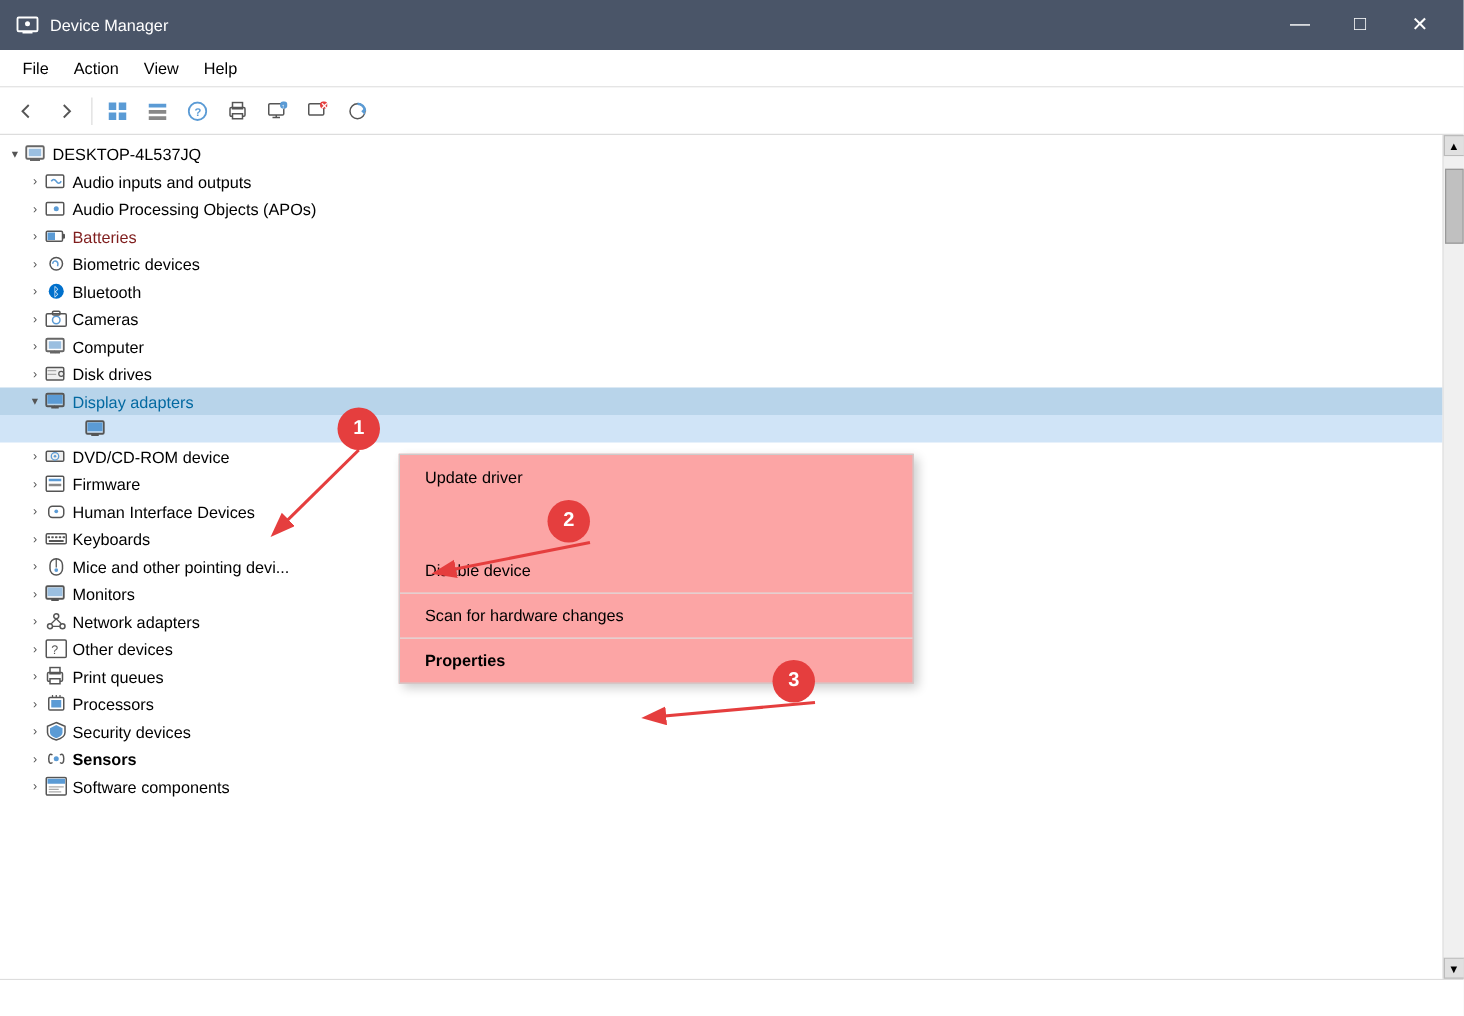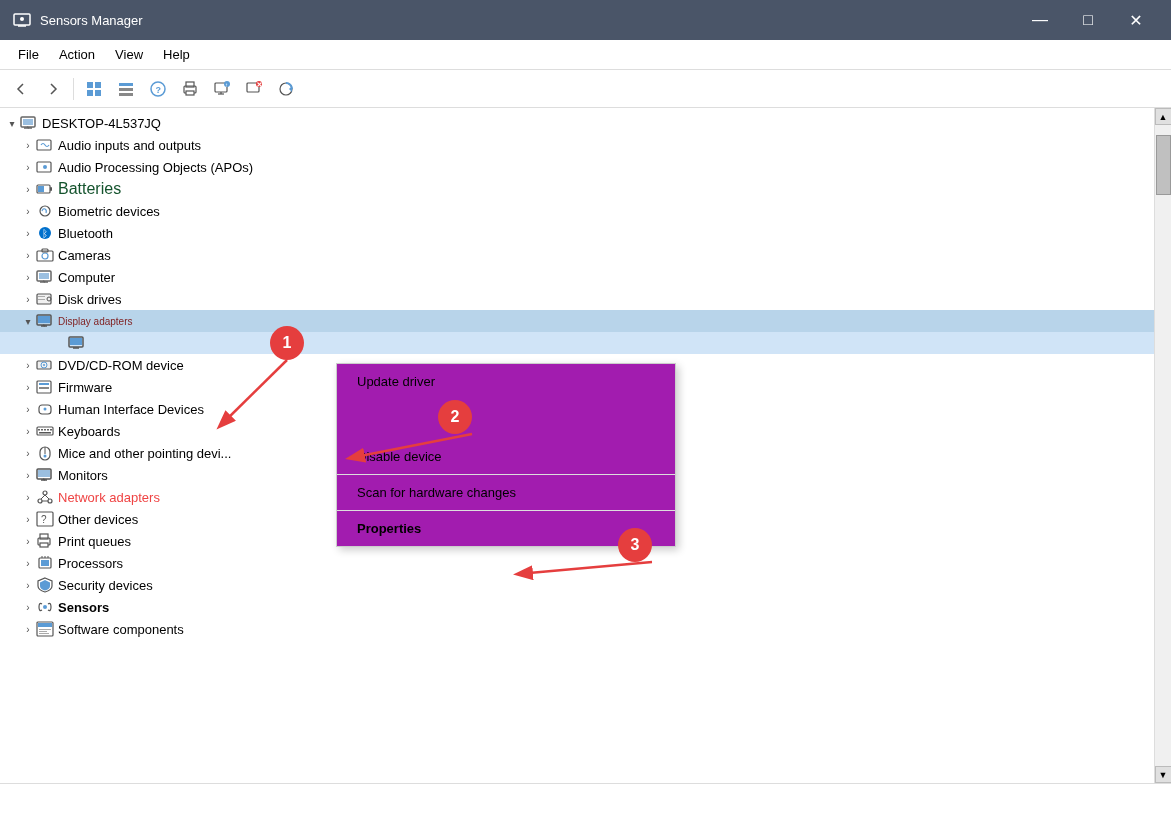--- a/index.html
+++ b/index.html
@@ -144,23 +144,23 @@
     }
     .tree-label { font-size: 13px; color: #000; }
 
     
     .indent-0 { padding-left: 4px; }
 
     
     .context-menu {
       position: absolute;
       top: 255px;
-      left: 336px;
-      width: 340px;
-      background: #a21caf;
+      left: 319px;
+      width: 412px;
+      background: #fca5a5;
       border: 1px solid #ccc;
       box-shadow: 3px 3px 8px rgba(0,0,0,0.2);
       z-index: 100;
       padding: 4px 0;
     }
 
     
     .annotation {
       position: absolute;
       z-index: 200;
@@ -186,21 +186,21 @@
 <body>
 
 <div class="title-bar">
   <span class="title-bar-icon">
     <svg width="20" height="20" viewBox="0 0 20 20">
       <rect x="2" y="4" width="16" height="11" rx="1" fill="none" stroke="white" stroke-width="1.5"></rect>
       <line x1="6" y1="16" x2="14" y2="16" stroke="white" stroke-width="1.5"></line>
       <circle cx="10" cy="9" r="2" fill="white"></circle>
     </svg>
   </span>
-  <span class="title-bar-title">Sensors Manager</span>
+  <span class="title-bar-title">Device Manager</span>
   <div class="title-bar-controls">
     <button class="title-bar-btn">—</button>
     <button class="title-bar-btn">□</button>
     <button class="title-bar-btn close">✕</button>
   </div>
 </div>
 
 <div class="menu-bar">
   <div class="menu-item">File</div>
   <div class="menu-item">Action</div>
@@ -312,21 +312,21 @@
         </div>
         <div style="display: flex; align-items: center; height: 22px; padding-left: 20px; cursor: pointer; white-space: nowrap; position: relative;">
           <span style="width: 16px; height: 16px; display: flex; align-items: center; justify-content: center; font-size: 10px; color: rgb(85, 85, 85); flex-shrink: 0;">›</span>
           <span style="width: 18px; height: 18px; margin-right: 4px; display: flex; align-items: center; justify-content: center; flex-shrink: 0;">
             <svg width="18" height="16" viewBox="0 0 18 16">
               <rect x="1" y="4" width="13" height="8" rx="1" fill="none" stroke="#555" stroke-width="1.2"></rect>
               <rect x="14" y="6" width="2" height="4" rx="1" fill="#555"></rect>
               <rect x="2" y="5" width="6" height="6" fill="#5b9bd5"></rect>
             </svg>
           </span>
-          <span style="font-size: 16px; color: #14532d;">Batteries</span>
+          <span style="font-size: 13px; color: #7f1d1d;">Batteries</span>
         </div>
         <div style="display: flex; align-items: center; height: 22px; padding-left: 20px; cursor: pointer; white-space: nowrap; position: relative;">
           <span style="width: 16px; height: 16px; display: flex; align-items: center; justify-content: center; font-size: 10px; color: rgb(85, 85, 85); flex-shrink: 0;">›</span>
           <span style="width: 18px; height: 18px; margin-right: 4px; display: flex; align-items: center; justify-content: center; flex-shrink: 0;">
             <svg width="18" height="16" viewBox="0 0 18 16">
               <circle cx="9" cy="8" r="5" fill="none" stroke="#555" stroke-width="1.2"></circle>
               <path d="M6 8 Q7 5 9 6 Q11 7 10 10" fill="none" stroke="#5b9bd5" stroke-width="1.2"></path>
             </svg>
           </span>
           <span style="font-size: 13px; color: rgb(0, 0, 0); text-align: right;">Biometric devices</span>
@@ -379,21 +379,21 @@
         <div style="display: flex; align-items: center; height: 22px; padding-left: 20px; cursor: pointer; white-space: nowrap; position: relative; background: rgb(184, 212, 234);">
           <span style="width: 16px; height: 16px; display: flex; align-items: center; justify-content: center; font-size: 10px; color: rgb(85, 85, 85); flex-shrink: 0;">▾</span>
           <span style="width: 18px; height: 18px; margin-right: 4px; display: flex; align-items: center; justify-content: center; flex-shrink: 0;">
             <svg width="18" height="16" viewBox="0 0 18 16">
               <rect x="1" y="2" width="14" height="10" rx="1" fill="none" stroke="#555" stroke-width="1.5"></rect>
               <rect x="2" y="3" width="12" height="7" fill="#5b9bd5"></rect>
               <line x1="5" y1="13" x2="11" y2="13" stroke="#555" stroke-width="1.5"></line>
               <line x1="7" y1="12" x2="9" y2="13" stroke="#555" stroke-width="1.5"></line>
             </svg>
           </span>
-          <span style="font-size: 10px; color: #7f1d1d;">Display adapters</span>
+          <span style="font-size: 13px; color: #0369a1;">Display adapters</span>
         </div>
         <div style="display: flex; align-items: center; height: 22px; padding-left: 52px; cursor: pointer; white-space: nowrap; position: relative; background: rgb(208, 228, 247);">
           <span style="width: 16px; height: 16px; display: flex; align-items: center; justify-content: center; font-size: 10px; color: rgb(85, 85, 85); flex-shrink: 0;"></span>
           <span style="width: 18px; height: 18px; margin-right: 4px; display: flex; align-items: center; justify-content: center; flex-shrink: 0;">
             <svg width="18" height="16" viewBox="0 0 18 16">
               <rect x="1" y="2" width="14" height="10" rx="1" fill="none" stroke="#555" stroke-width="1.5"></rect>
               <rect x="2" y="3" width="12" height="7" fill="#5b9bd5"></rect>
               <line x1="5" y1="13" x2="11" y2="13" stroke="#555" stroke-width="1.5"></line>
             </svg>
           </span>
@@ -474,21 +474,21 @@
           <span style="width: 18px; height: 18px; margin-right: 4px; display: flex; align-items: center; justify-content: center; flex-shrink: 0;">
             <svg width="18" height="16" viewBox="0 0 18 16">
               <circle cx="9" cy="4" r="2" fill="none" stroke="#555" stroke-width="1.2"></circle>
               <circle cx="4" cy="12" r="2" fill="none" stroke="#555" stroke-width="1.2"></circle>
               <circle cx="14" cy="12" r="2" fill="none" stroke="#555" stroke-width="1.2"></circle>
               <line x1="9" y1="6" x2="5" y2="10" stroke="#555" stroke-width="1"></line>
               <line x1="9" y1="6" x2="13" y2="10" stroke="#555" stroke-width="1"></line>
               <line x1="6" y1="12" x2="12" y2="12" stroke="#555" stroke-width="1"></line>
             </svg>
           </span>
-          <span style="font-size: 13px; color: #ef4444;">Network adapters</span>
+          <span style="font-size: 13px; color: #000000;">Network adapters</span>
         </div>
         <div style="display: flex; align-items: center; height: 22px; padding-left: 20px; cursor: pointer; white-space: nowrap; position: relative;">
           <span style="width: 16px; height: 16px; display: flex; align-items: center; justify-content: center; font-size: 10px; color: rgb(85, 85, 85); flex-shrink: 0;">›</span>
           <span style="width: 18px; height: 18px; margin-right: 4px; display: flex; align-items: center; justify-content: center; flex-shrink: 0;">
             <svg width="18" height="16" viewBox="0 0 18 16">
               <rect x="1" y="1" width="16" height="14" rx="1" fill="none" stroke="#555" stroke-width="1.2"></rect>
               <text x="5" y="12" font-size="10" fill="#555">?</text>
             </svg>
           </span>
           <span style="font-size: 13px; color: rgb(0, 0, 0);">Other devices</span>

